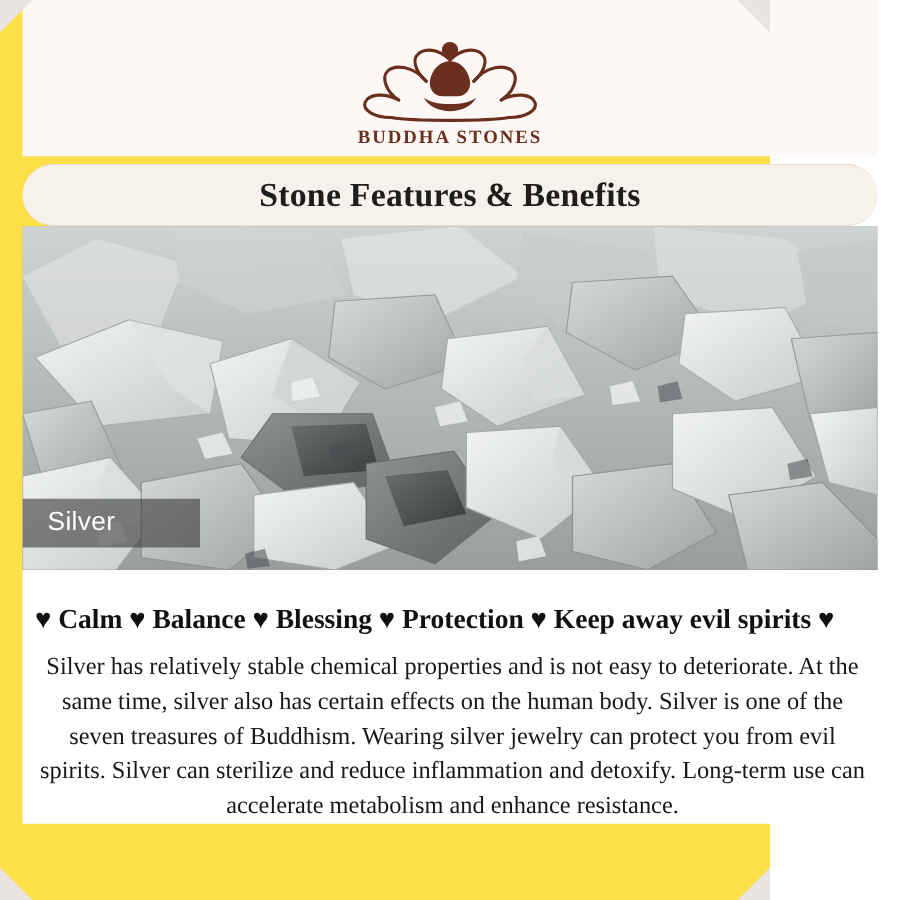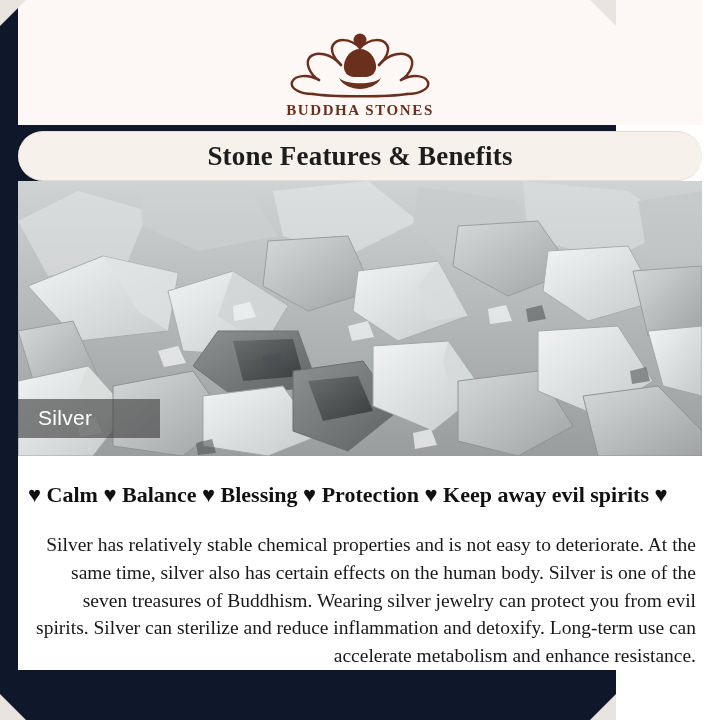--- a/index.html
+++ b/index.html
@@ -10,21 +10,21 @@
     width: 720px;
     height: 720px;
     background: #ffffff;
     font-family: "Liberation Serif", serif;
     overflow: hidden;
   }
   .page {
     position: relative;
     width: 616px;
     height: 720px;
-    background: #0f172a;
+    background: #fde047;
     box-sizing: border-box;
   }
   
   .corner {
     position: absolute;
     width: 0;
     height: 0;
     z-index: 5;
   }
   .corner-tl {
@@ -132,29 +132,29 @@
     background: #ffffff;
     padding: 26px 6px 0 10px;
   }
   .keywords {
     font-family: "Liberation Serif", serif;
     font-size: 22px;
     font-weight: bold;
     color: #111111;
     text-align: left;
     line-height: 1.2;
-    margin-bottom: 23px;
+    margin-bottom: 12px;
     white-space: nowrap;
   }
   .description {
     font-family: "Liberation Serif", serif;
     font-size: 19.5px;
     color: #181818;
     line-height: 1.42;
-    text-align: right;
+    text-align: center;
   }
 </style>
 </head>
 <body>
 
 <div class="page">
 
   <div class="corner corner-tl"></div>
   <div class="corner corner-tr"></div>
   <div class="corner corner-bl"></div>

